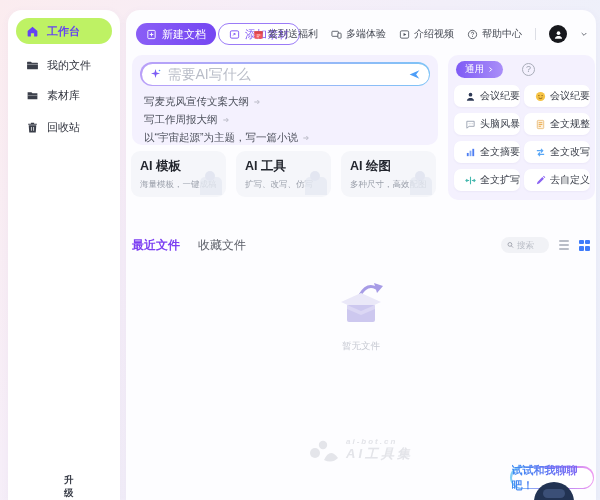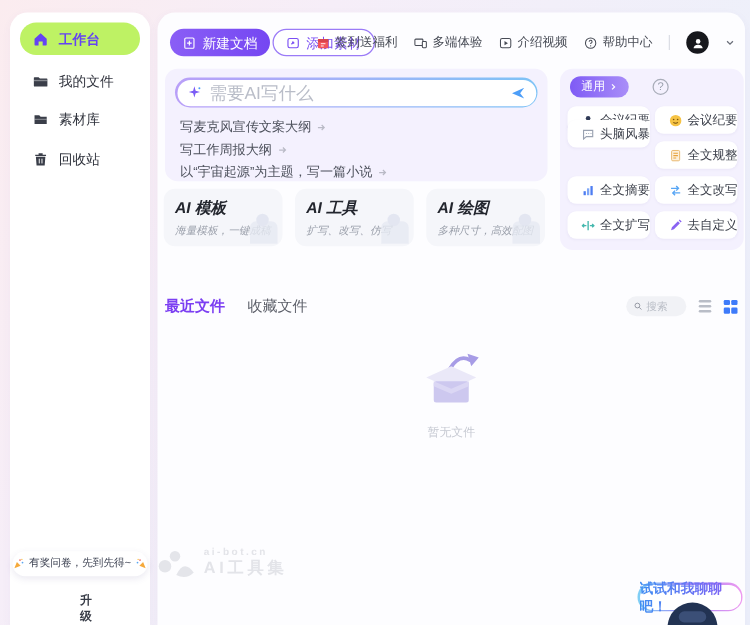--- a/index.html
+++ b/index.html
@@ -44,21 +44,21 @@
   .sugg svg { width:8px; height:8px; opacity:.55; }
 
   
   .quick-panel { position:absolute; left:322px; top:45px; width:147px; height:145px; background:#f4f1fe; border-radius:10px; }
   .cat-pill { position:absolute; left:8px; top:6px; height:17px; padding:0 9px; background:linear-gradient(90deg,#7f5bf5,#a98ef8); border-radius:9px; color:#fff; font-size:9.5px; display:flex; align-items:center; gap:3px; cursor:pointer; }
   .cat-help { position:absolute; left:74px; top:8px; width:13px; height:13px; border:1px solid #a9adb9; border-radius:50%; color:#9aa0ad; font-size:9px; line-height:11px; text-align:center; cursor:pointer; }
   .q-item { position:absolute; width:66px; height:22px; background:#fff; border-radius:7px; display:flex; align-items:center; justify-content:flex-end; gap:4px; font-size:10px; color:#3c404b; cursor:pointer; box-shadow:0 1px 2px rgba(100,90,160,.06); white-space:nowrap; }
   .q-item svg { width:11px; height:11px; flex:0 0 auto; }
 
   
-  .card { position:absolute; top:141px; width:95px; height:46px; background:#f5f6fa; border-radius:9px; padding:7px 0 0 9px; cursor:pointer; overflow:hidden;font-style:italic; }
+  .card { position:absolute; top:141px; width:95px; height:46px; background:#f5f6fa; border-radius:9px; padding:7px 0 0 9px; cursor:pointer; overflow:hidden; }
   .card-title { font-size:12.5px; font-weight:bold; color:#23262e; }
   .card-sub { font-size:8.5px; color:#9ba0ab; margin-top:4px; white-space:nowrap; }
   .card-deco { position:absolute; right:4px; bottom:2px; width:22px; height:18px; background:#e7eaf3; border-radius:5px 5px 0 0; opacity:.8; }
   .card-deco::after { content:""; position:absolute; left:5px; top:-6px; width:10px; height:10px; background:#dfe3ef; border-radius:50%; }
 
   
   .tabs-row { position:absolute; left:6px; top:206px; width:458px; height:18px; display:flex; align-items:center;margin-top:20px; }
   .tab { font-size:12px; color:#5b5e68; margin-right:18px; cursor:pointer; }
   .tab.active { color:#7c3ff2; font-weight:bold; }
   .tabs-spacer { flex:1; }
@@ -69,21 +69,21 @@
   .view-ic { margin-left:10px; cursor:pointer; display:flex; }
   .list-ic span { display:block; width:10px; height:1.6px; background:#b9bdc7; margin:1.3px 0; border-radius:1px; }
   .grid-ic { width:11px; height:11px; display:grid; grid-template-columns:1fr 1fr; gap:1.5px; }
   .grid-ic span { background:#3e7bfa; border-radius:1px; }
 
   
   .empty { position:absolute; left:0; top:268px; width:470px; display:flex; flex-direction:column; align-items:center; }
   .empty-text { margin-top:10px; font-size:9.5px; color:#c6c9d2; }
 
   
-  .watermark { position:absolute; left:0; top:428px; width:470px; display:flex; align-items:center; gap:7px; pointer-events:none; }
+  .watermark { position:absolute; left:0; top:428px; width:470px; display:flex; align-items:center; justify-content:center; gap:7px; pointer-events:none;font-style:italic; }
   .wm-text { display:flex; flex-direction:column; line-height:1.1; color:#e3e4e9; }
   .wm-site { font-size:8px; font-weight:bold; letter-spacing:2px; }
   .wm-name { font-size:13px; font-weight:bold; letter-spacing:3px; }
 
   
   .chat-pill { position:absolute; left:384px; top:456px; width:84px; height:23px; border-radius:12px; padding:1.5px; background:linear-gradient(90deg,#7fd0f5,#a184f6,#ef9af0); cursor:pointer; }
   .chat-inner { width:100%; height:100%; background:#fff; border-radius:11px; display:flex; align-items:center; justify-content:center; font-size:11px; font-weight:bold; background-clip:padding-box; }
   .chat-inner span { background:linear-gradient(90deg,#3f8df2,#8a5cf5); -webkit-background-clip:text; background-clip:text; color:transparent; }
   .robot { position:absolute; right:22px; bottom:-22px; width:40px; height:40px; border-radius:50%; background:#223353; cursor:pointer; }
   .robot::after { content:""; position:absolute; left:9px; top:7px; width:22px; height:9px; border-radius:5px; background:#3b4f77; }
@@ -116,35 +116,20 @@
     <span>素材库</span>
   </div>
   <div class="nav-item" style="top:104px">
     <svg viewBox="0 0 24 24">
         <path fill="#3a3e49" d="M9 3h6v2h5v2H4V5h5zM5 8h14l-1 13H6z"></path>
         <path stroke="#fff" stroke-width="1.4" d="M10 11v7M14 11v7"></path>
       </svg>
     <span>回收站</span>
   </div>
 
-  <div class="promo-bubble">
-    <svg class="popper" viewBox="0 0 20 20">
-        <path fill="#f6a93b" d="M3 17L7 7l6 6z"></path>
-        <circle cx="12" cy="4" r="1.4" fill="#ef6a6a"></circle>
-        <circle cx="16" cy="8" r="1.4" fill="#5aa6f0"></circle>
-        <circle cx="15" cy="3" r="1.1" fill="#f6c344"></circle>
-      </svg>
-    <span>有奖问卷，先到先得~</span>
-    <svg class="popper" viewBox="0 0 20 20">
-        <path fill="#f6a93b" d="M17 17L13 7l-6 6z"></path>
-        <circle cx="8" cy="4" r="1.4" fill="#ef6a6a"></circle>
-        <circle cx="4" cy="8" r="1.4" fill="#5aa6f0"></circle>
-        <circle cx="5" cy="3" r="1.1" fill="#f6c344"></circle>
-      </svg>
-  </div>
   <div class="upgrade-row">
     <span class="upgrade-label">升级产品服务</span>
     <span class="buy-pill">
       <span class="coin"></span>
       <span>购买</span>
     </span>
   </div>
 </div>
 
 <div class="panel main">
@@ -258,21 +243,21 @@
     </div>
     <div class="q-item" style="left:76px;top:30px">
       <svg viewBox="0 0 24 24">
           <circle cx="12" cy="12" r="10" fill="#f6c344"></circle>
           <circle cx="8.5" cy="10" r="1.4" fill="#7a5410"></circle>
           <circle cx="15.5" cy="10" r="1.4" fill="#7a5410"></circle>
           <path fill="none" stroke="#7a5410" stroke-width="1.8" d="M8 15q4 3 8 0"></path>
         </svg>
       <span>会议纪要</span>
     </div>
-    <div class="q-item" style="left:6px;top:41px">
+    <div class="q-item" style="left:6px;top:58px">
       <svg viewBox="0 0 24 24">
           <path fill="none" stroke="#9aa2b1" stroke-width="2" d="M4 5h16v11H9l-5 4z"></path>
           <circle cx="9" cy="10.5" r="1" fill="#9aa2b1"></circle>
           <circle cx="13" cy="10.5" r="1" fill="#9aa2b1"></circle>
           <circle cx="17" cy="10.5" r="1" fill="#9aa2b1"></circle>
         </svg>
       <span>头脑风暴</span>
     </div>
     <div class="q-item" style="left:76px;top:58px">
       <svg viewBox="0 0 24 24">

